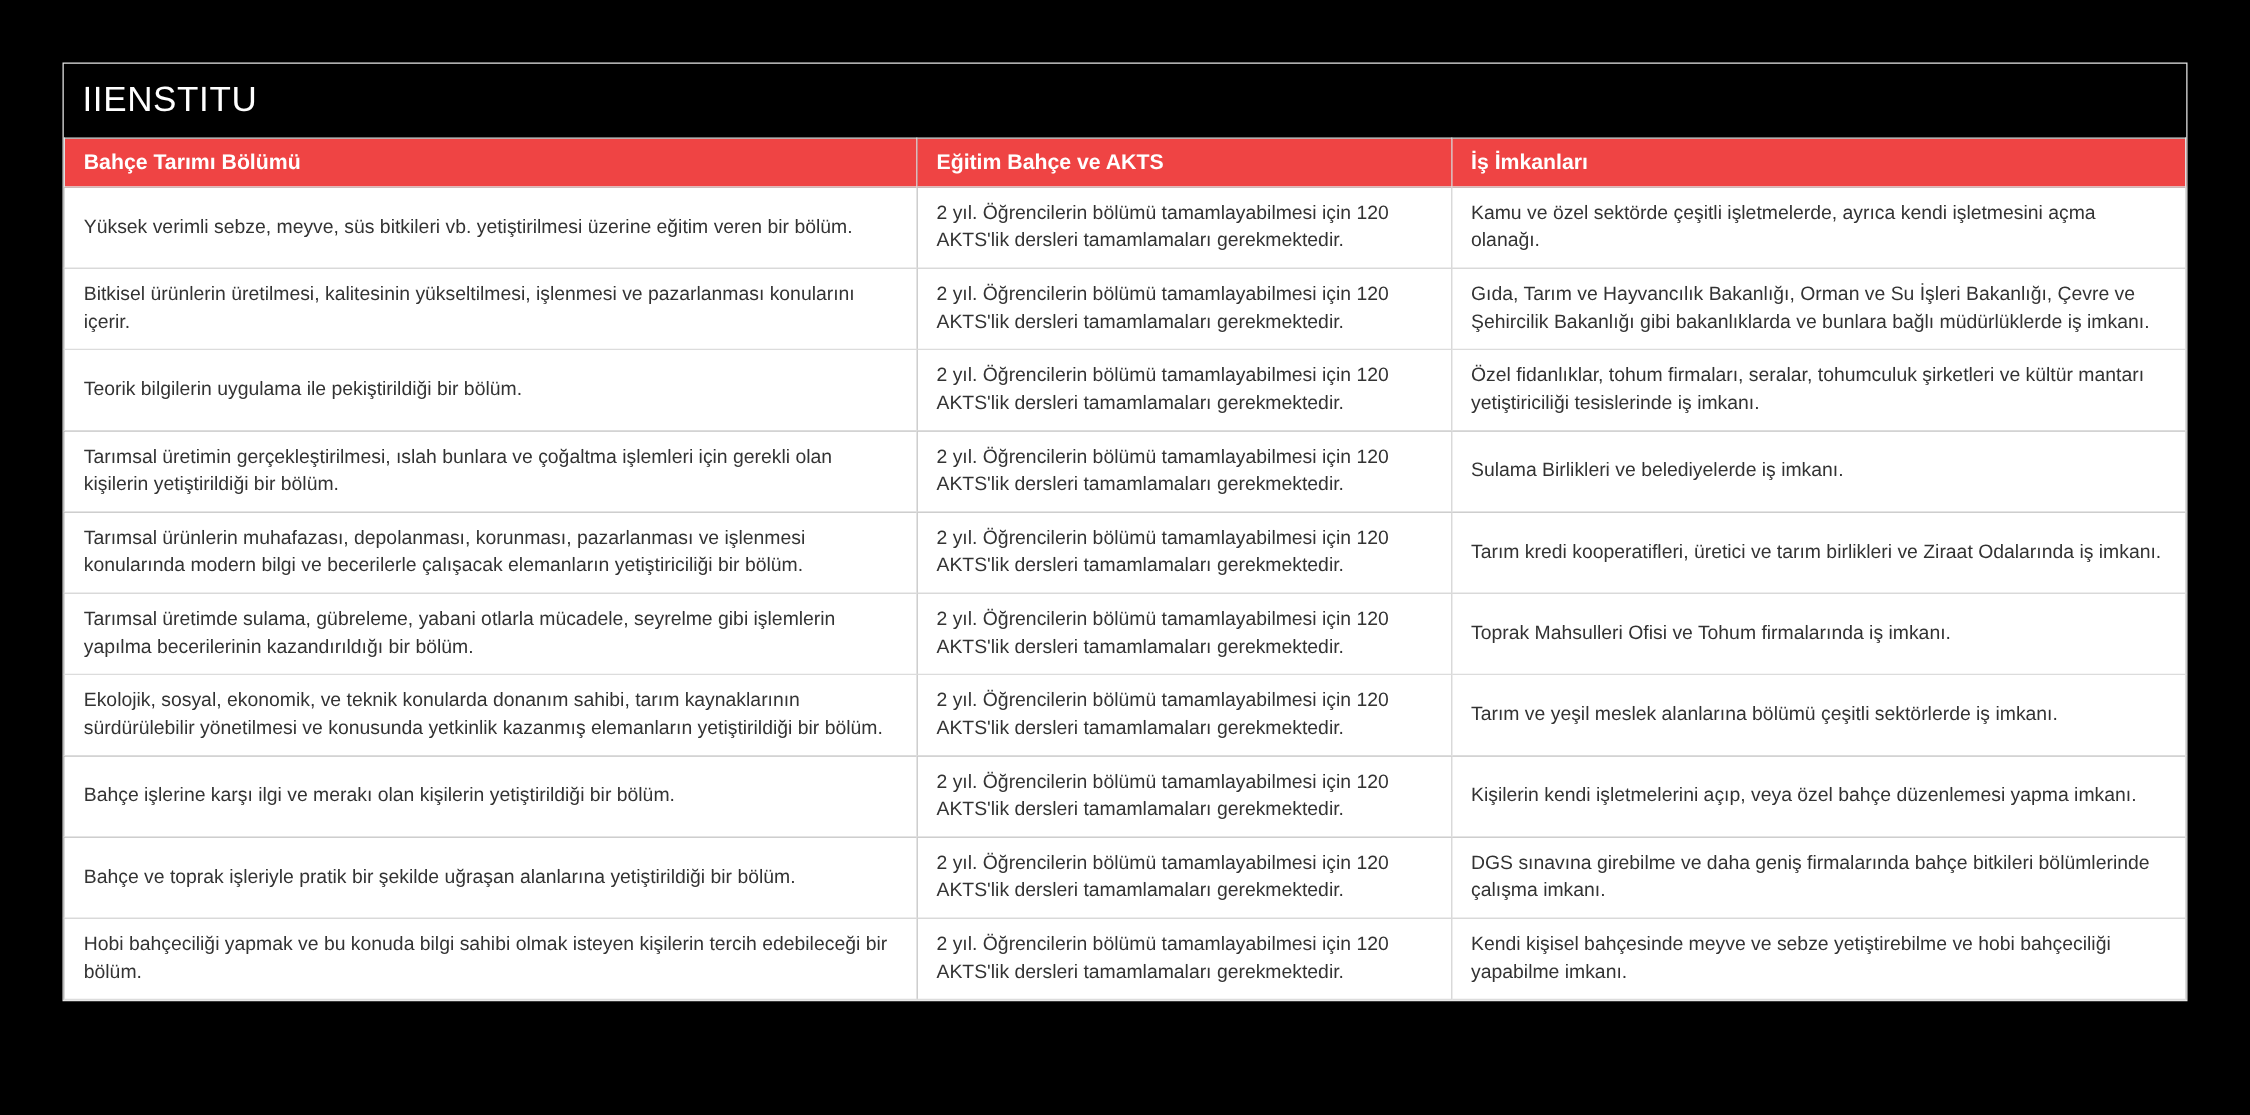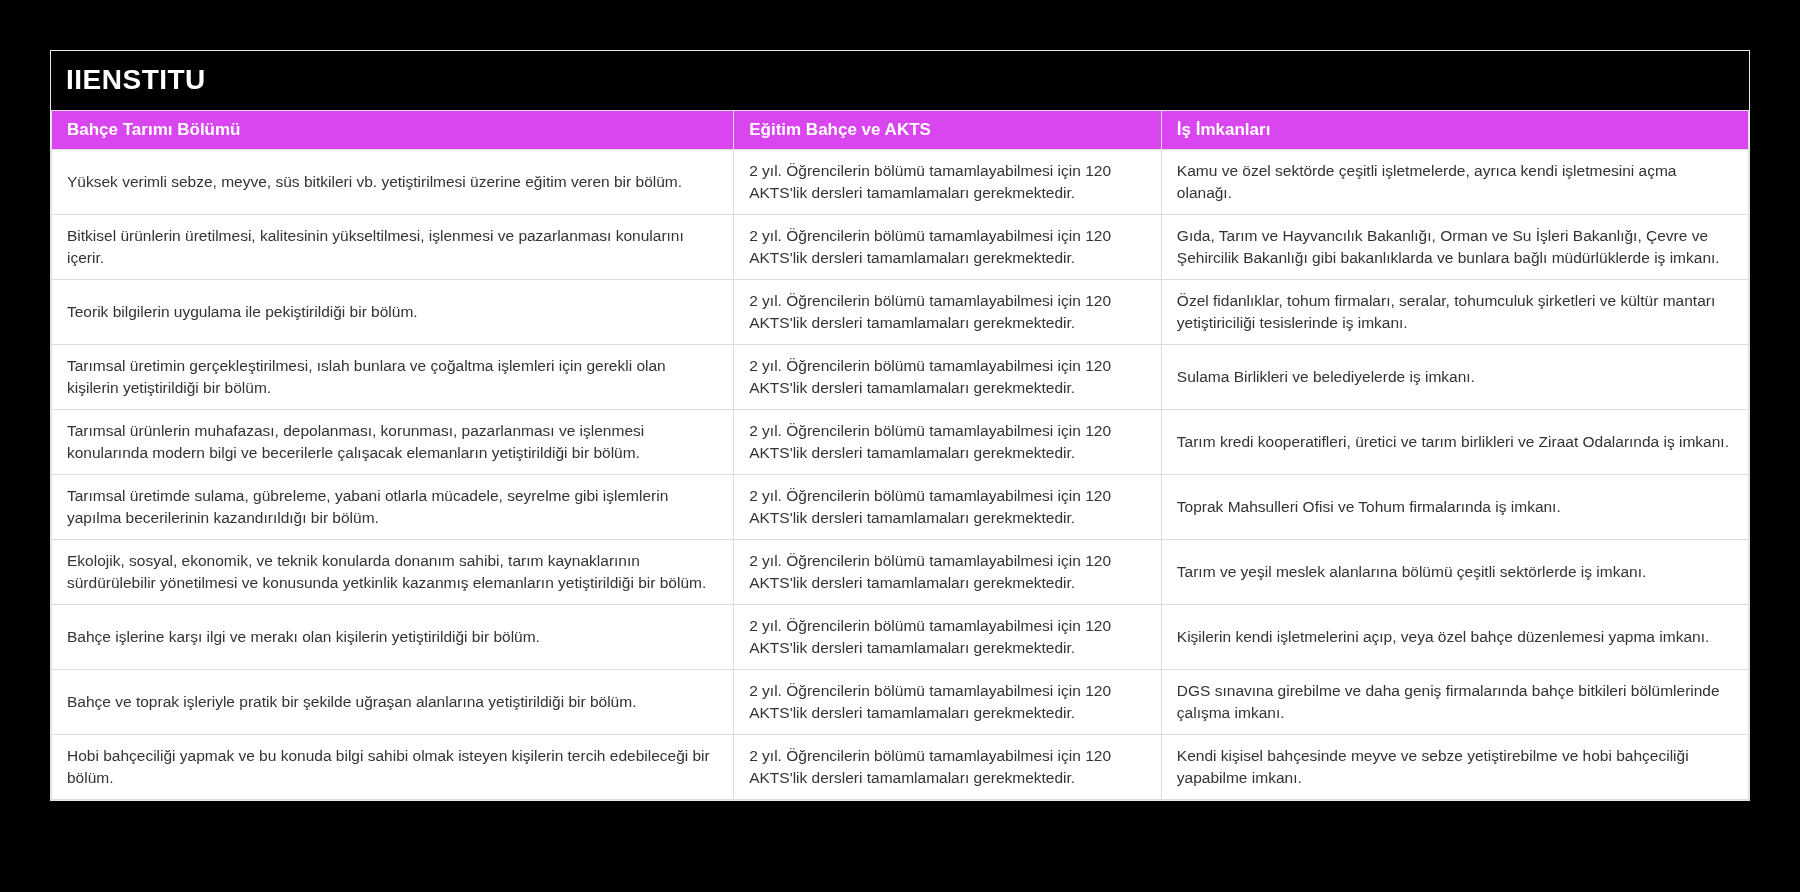--- a/index.html
+++ b/index.html
@@ -20,31 +20,31 @@
     left: 50px;
     top: 50px;
     width: 1700px;
     background: #000000;
     border: 1px solid #e8e8e8;
     box-sizing: border-box;
   }
   .card-title {
     color: #ffffff;
     font-size: 28px;
-    font-weight: 700;
+    font-weight: 400;
     padding: 13px 15px 14px 15px;
     letter-spacing: 0.5px;
   }
   table.info-table {
     width: 100%;
     border-collapse: collapse;
     table-layout: fixed;
   }
   table.info-table th {
-    background: #d946ef;
+    background: #ef4444;
     color: #ffffff;
     font-size: 17px;
     font-weight: 700;
     text-align: left;
     padding: 9px 15px;
     border: 1px solid #e0e0e0;
     vertical-align: middle;
   }
   table.info-table td {
     background: #ffffff;
@@ -91,21 +91,21 @@
             <td>Teorik bilgilerin uygulama ile pekiştirildiği bir bölüm.</td>
             <td>2 yıl. Öğrencilerin bölümü tamamlayabilmesi için 120 AKTS'lik dersleri tamamlamaları gerekmektedir.</td>
             <td>Özel fidanlıklar, tohum firmaları, seralar, tohumculuk şirketleri ve kültür mantarı yetiştiriciliği tesislerinde iş imkanı.</td>
           </tr>
           <tr>
             <td>Tarımsal üretimin gerçekleştirilmesi, ıslah bunlara ve çoğaltma işlemleri için gerekli olan kişilerin yetiştirildiği bir bölüm.</td>
             <td>2 yıl. Öğrencilerin bölümü tamamlayabilmesi için 120 AKTS'lik dersleri tamamlamaları gerekmektedir.</td>
             <td>Sulama Birlikleri ve belediyelerde iş imkanı.</td>
           </tr>
           <tr>
-            <td>Tarımsal ürünlerin muhafazası, depolanması, korunması, pazarlanması ve işlenmesi konularında modern bilgi ve becerilerle çalışacak elemanların yetiştirildiği bir bölüm.</td>
+            <td>Tarımsal ürünlerin muhafazası, depolanması, korunması, pazarlanması ve işlenmesi konularında modern bilgi ve becerilerle çalışacak elemanların yetiştiriciliği bir bölüm.</td>
             <td>2 yıl. Öğrencilerin bölümü tamamlayabilmesi için 120 AKTS'lik dersleri tamamlamaları gerekmektedir.</td>
             <td>Tarım kredi kooperatifleri, üretici ve tarım birlikleri ve Ziraat Odalarında iş imkanı.</td>
           </tr>
           <tr>
             <td>Tarımsal üretimde sulama, gübreleme, yabani otlarla mücadele, seyrelme gibi işlemlerin yapılma becerilerinin kazandırıldığı bir bölüm.</td>
             <td>2 yıl. Öğrencilerin bölümü tamamlayabilmesi için 120 AKTS'lik dersleri tamamlamaları gerekmektedir.</td>
             <td>Toprak Mahsulleri Ofisi ve Tohum firmalarında iş imkanı.</td>
           </tr>
           <tr>
             <td>Ekolojik, sosyal, ekonomik, ve teknik konularda donanım sahibi, tarım kaynaklarının sürdürülebilir yönetilmesi ve konusunda yetkinlik kazanmış elemanların yetiştirildiği bir bölüm.</td>

